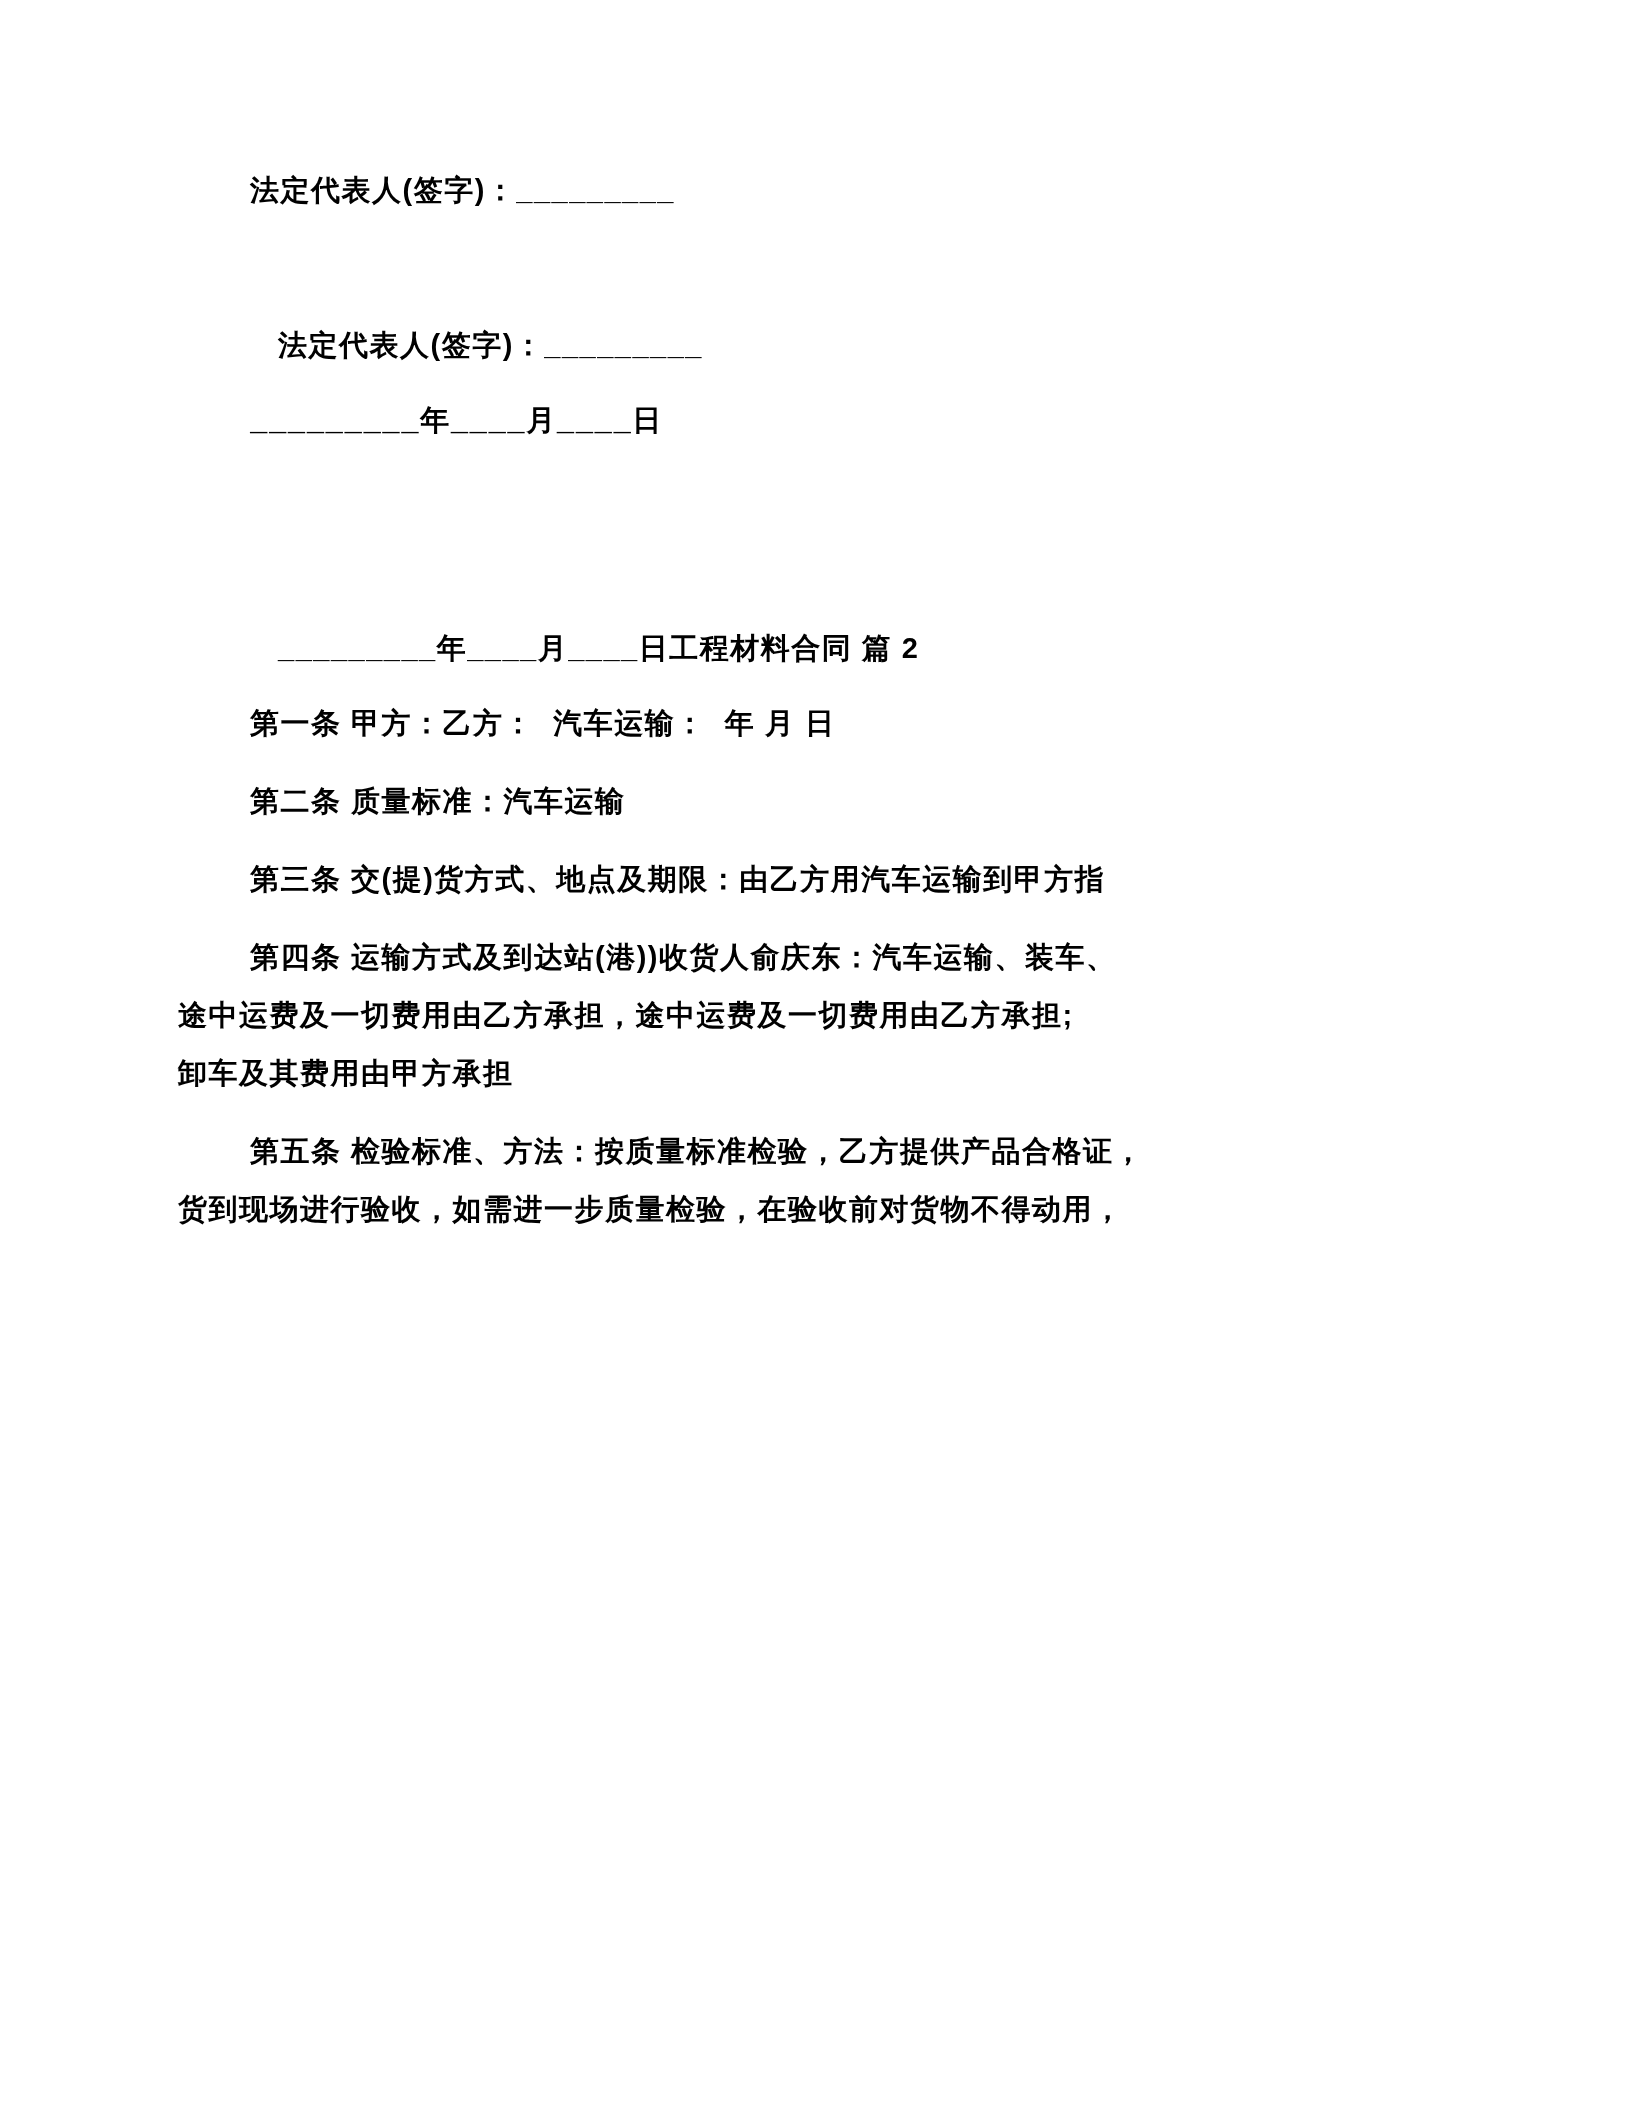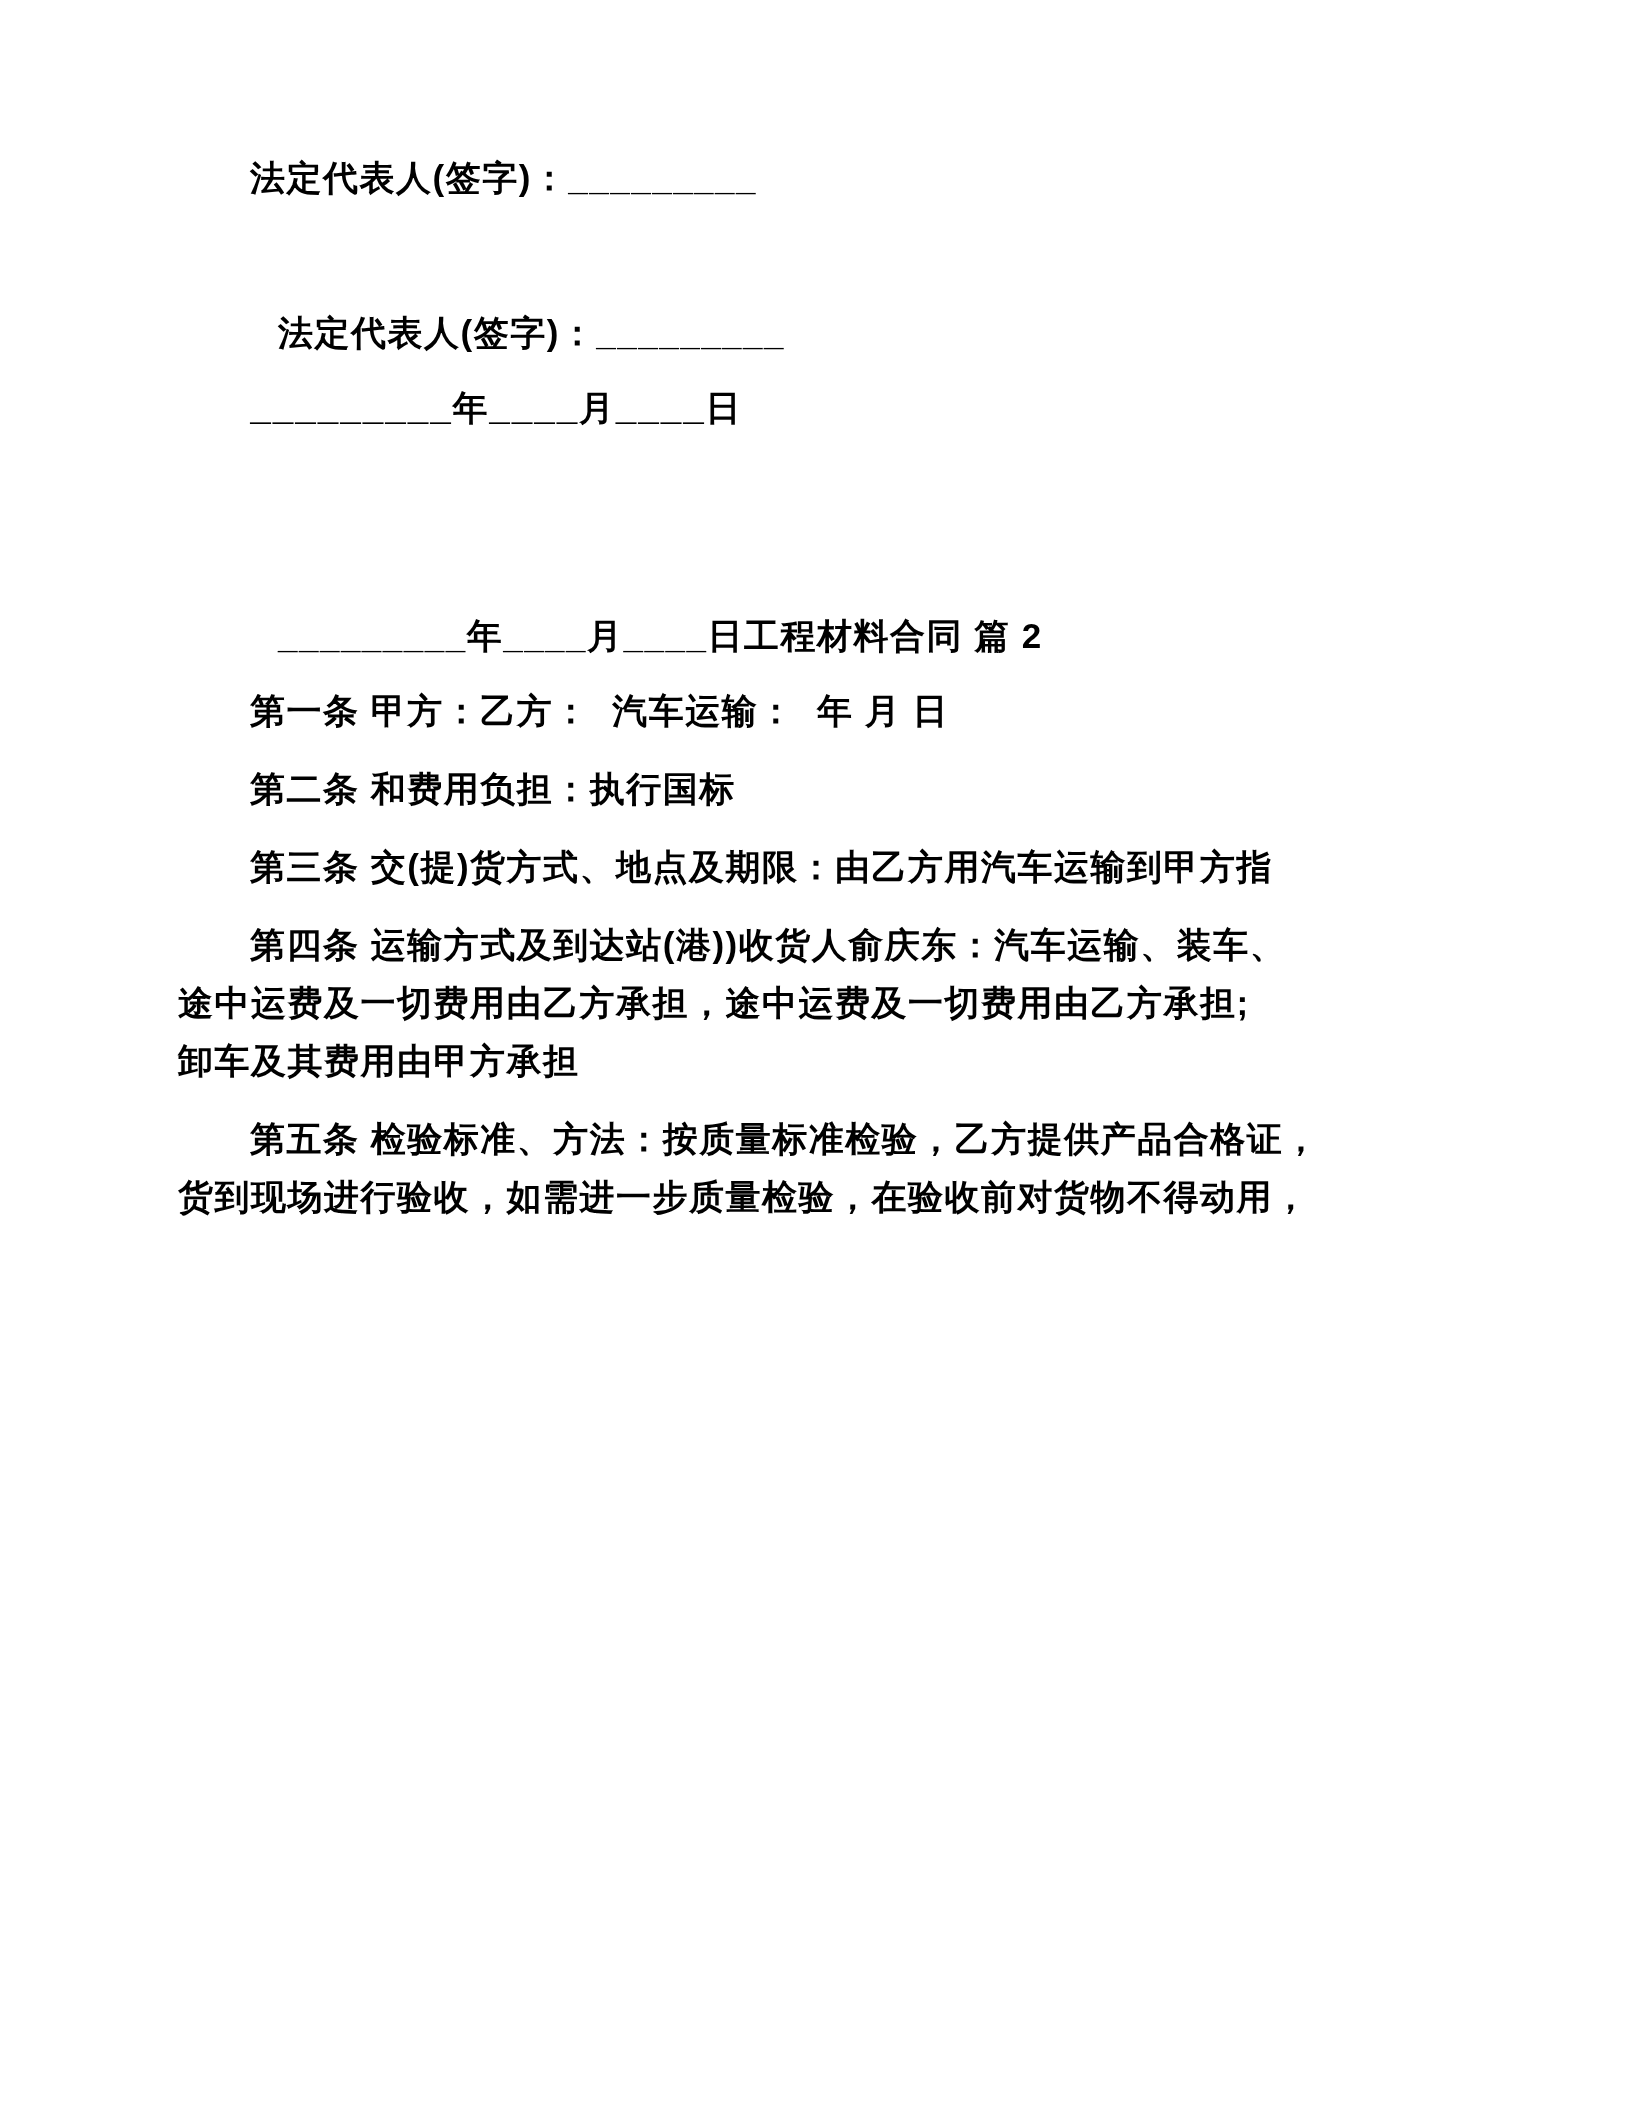--- a/index.html
+++ b/index.html
@@ -1,26 +1,26 @@
 <!DOCTYPE html>
 <html><head>
   <meta charset="utf-8">
   <style>
     * { margin: 0; padding: 0; box-sizing: border-box; }
     html, body { background: #ffffff; }
     .page {
       position: relative;
       width: 1632px;
       height: 1576px;
-      margin: 4px auto;
+      margin: 16px auto;
       background: #ffffff;
       color: #000000;
       font-family: "Liberation Sans", sans-serif;
       font-weight: 700;
-      font-size: 35px;
+      font-size: 29px;
       letter-spacing: 1.5px;
       padding: 145px 170px 0 178px;
       overflow: hidden;
     }
     .line {
       line-height: 58px;
       white-space: pre;
     }
     .indent-1 { padding-left: 72px; }
     .indent-2 { padding-left: 100px; }
@@ -40,21 +40,21 @@
 
   <div class="line indent-1 date-line">_________年____月____日</div>
 
   <div class="line indent-2 title-line">_________年____月____日工程材料合同 篇 2</div>
 
   <div class="clause">
     <div class="line indent-1">第一条 甲方：乙方：  汽车运输：  年 月 日</div>
   </div>
 
   <div class="clause">
-    <div class="line indent-1">第二条 和费用负担：执行国标</div>
+    <div class="line indent-1">第二条 质量标准：汽车运输</div>
   </div>
 
   <div class="clause">
     <div class="line indent-1">第三条 交(提)货方式、地点及期限：由乙方用汽车运输到甲方指</div>
   </div>
 
   <div class="clause">
     <div class="line indent-1">第四条 运输方式及到达站(港))收货人俞庆东：汽车运输、装车、</div>
     <div class="line">途中运费及一切费用由乙方承担，途中运费及一切费用由乙方承担;</div>
     <div class="line">卸车及其费用由甲方承担</div>

